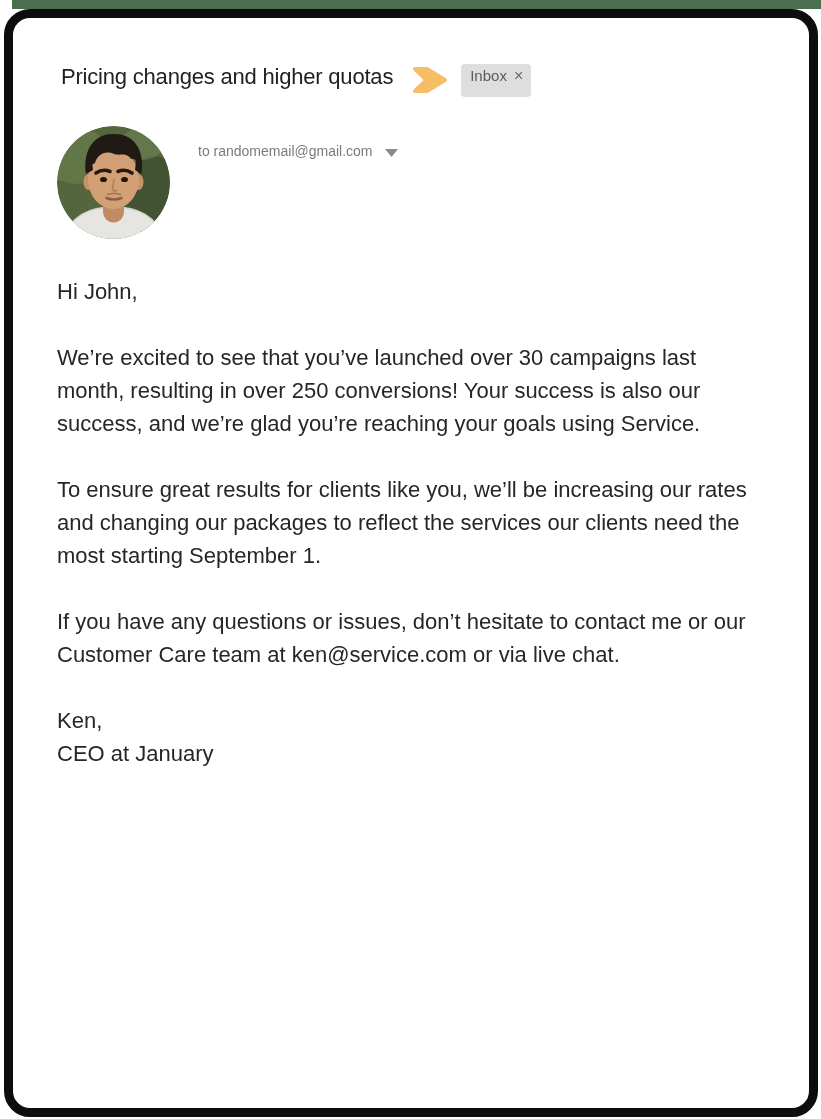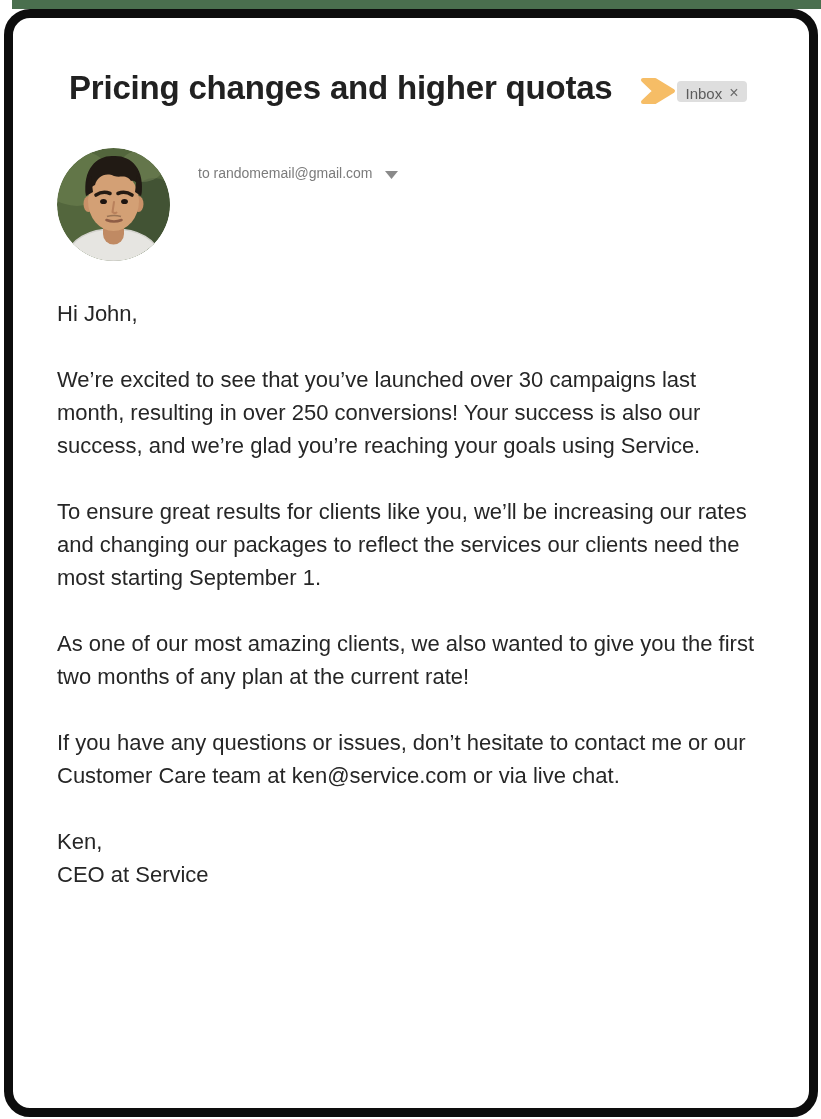--- a/index.html
+++ b/index.html
@@ -19,30 +19,30 @@
     width: 814px; height: 1108px;
     box-sizing: border-box;
     background: #ffffff;
     border: 9px solid var(--card-border, #0d0d0d);
     border-radius: 26px;
   }
   .content { padding: 39px 44px 0 44px; }
 
   .subject-row { display: flex; align-items: center; }
   .subject {
-    margin: 12px; font-size: 33px; font-weight: 700;
+    margin: 4px; font-size: 22px; font-weight: 400;
     color: #212121; letter-spacing: -0.2px;
   }
   .important-icon { margin-left: 15px; margin-top: 6px; line-height: 0; }
   .inbox-badge {
-    margin-top: 7px;
-    display: inline-flex; align-items: center;
+    margin-left: 12px; margin-top: 7px;
+    display: inline-flex; align-items: flex-start;
     background: var(--label-bg, #dedede);
     border-radius: 4px;
-    padding: 3px 8px 0 9px;
+    padding: 3px 8px 12px 9px;
     font-size: 15px; color: var(--label-text, #5c5c5c);
     cursor: default;
   }
   .inbox-close { margin-left: 7px; font-size: 16px; color: #6b6b6b; cursor: pointer; }
 
   .sender-row { display: flex; margin-top: 29px; }
   .avatar {
     width: 113px; height: 113px; border-radius: 50%;
     overflow: hidden; flex: none; line-height: 0;
   }
@@ -134,22 +134,21 @@
               </svg>
           </span>
         </div>
       </div>
     </div>
 
     <div class="body-text">
       <p>Hi John,</p>
       <p>We’re excited to see that you’ve launched over 30 campaigns last month, resulting in over 250 conversions! Your success is also our success, and we’re glad you’re reaching your goals using Service.</p>
       <p>To ensure great results for clients like you, we’ll be increasing our rates and changing our packages to reflect the services our clients need the most starting September 1.</p>
-      <p>As one of our most amazing clients, we also wanted to give you the first two months of any plan at the current rate!</p>
       <p>If you have any questions or issues, don’t hesitate to contact me or our Customer Care team at ken@service.com or via live chat.</p>
       <p class="signature">
         <span>Ken,</span><br>
-        <span>CEO at Service</span>
+        <span>CEO at January</span>
       </p>
     </div>
 
   </div>
 </div>
 
 </body></html>

